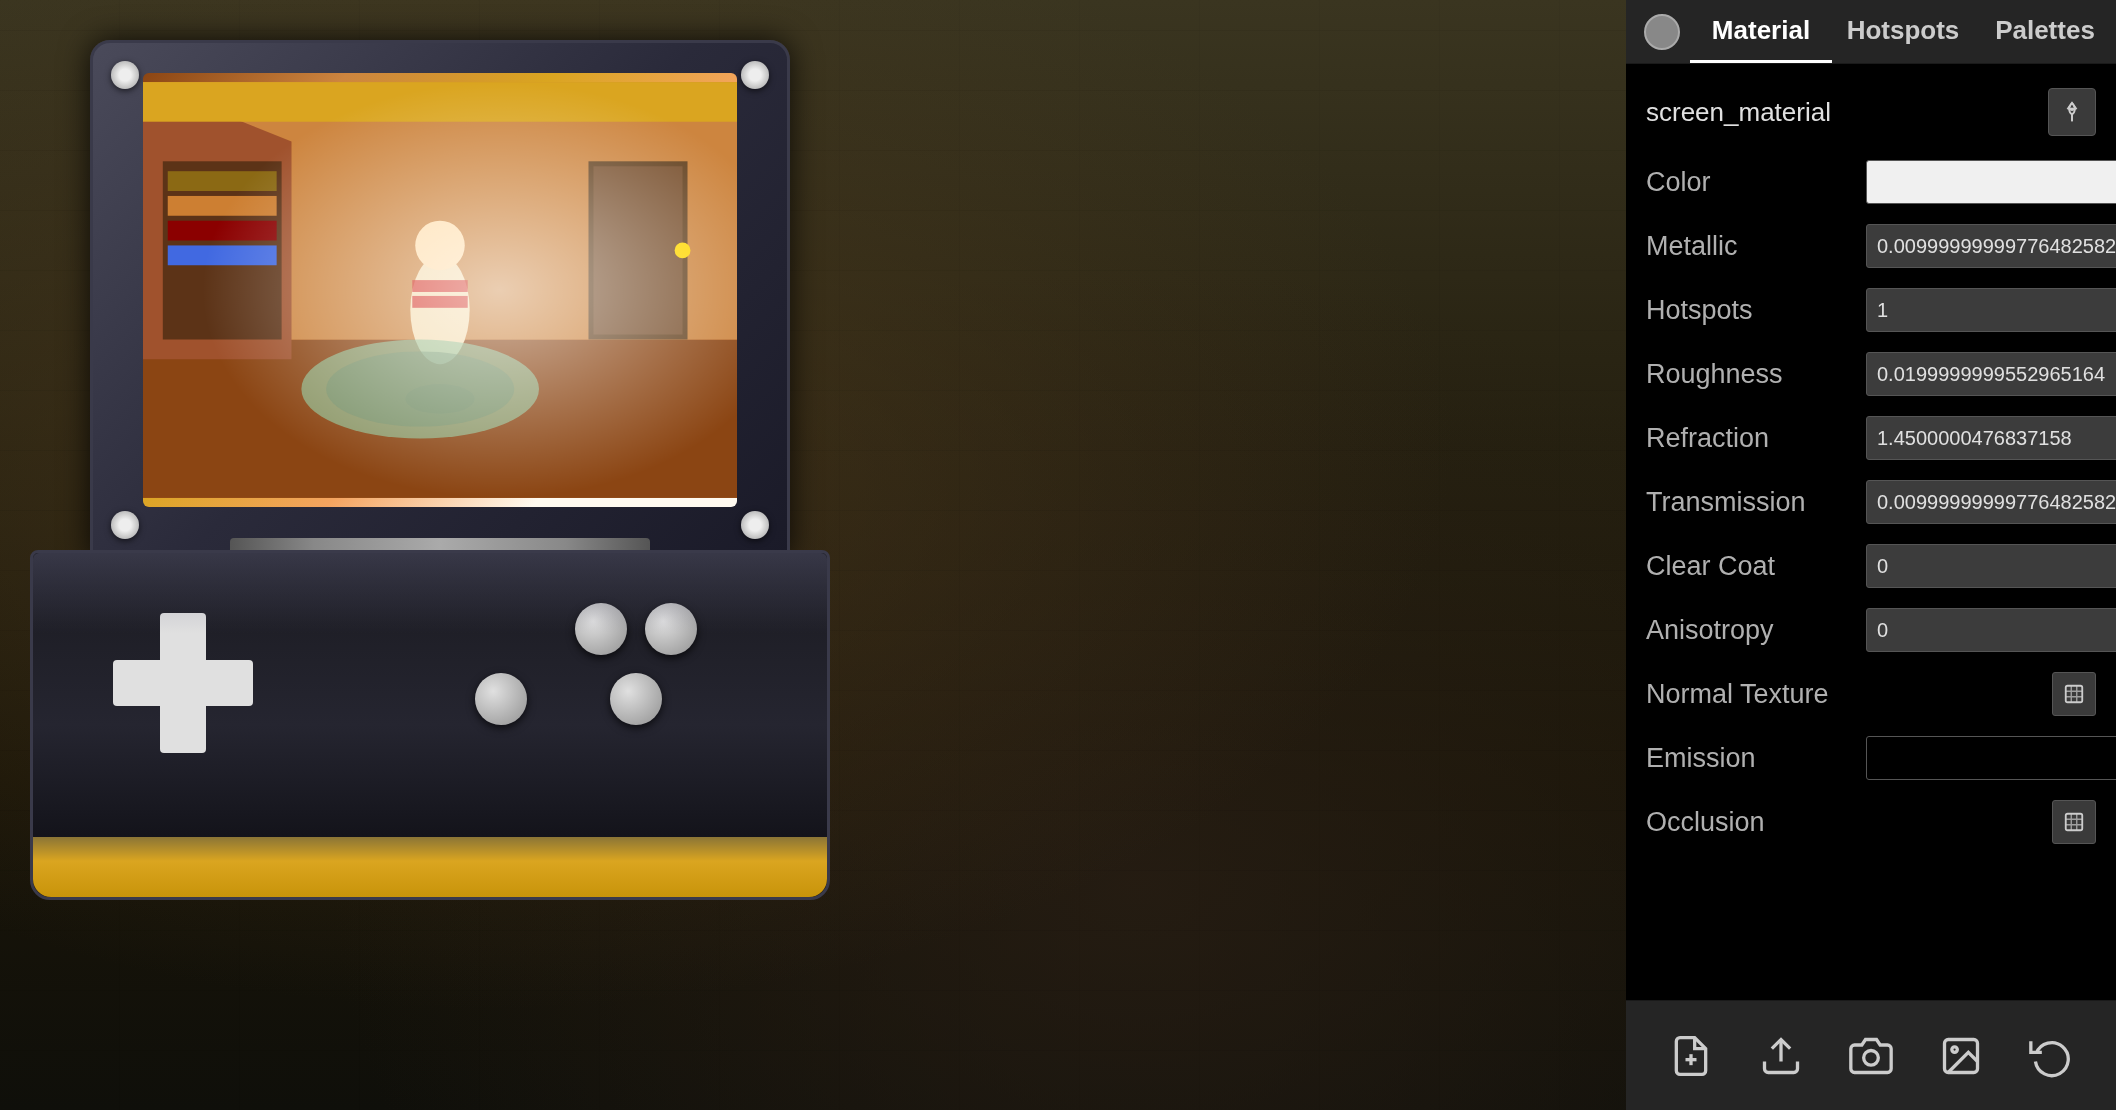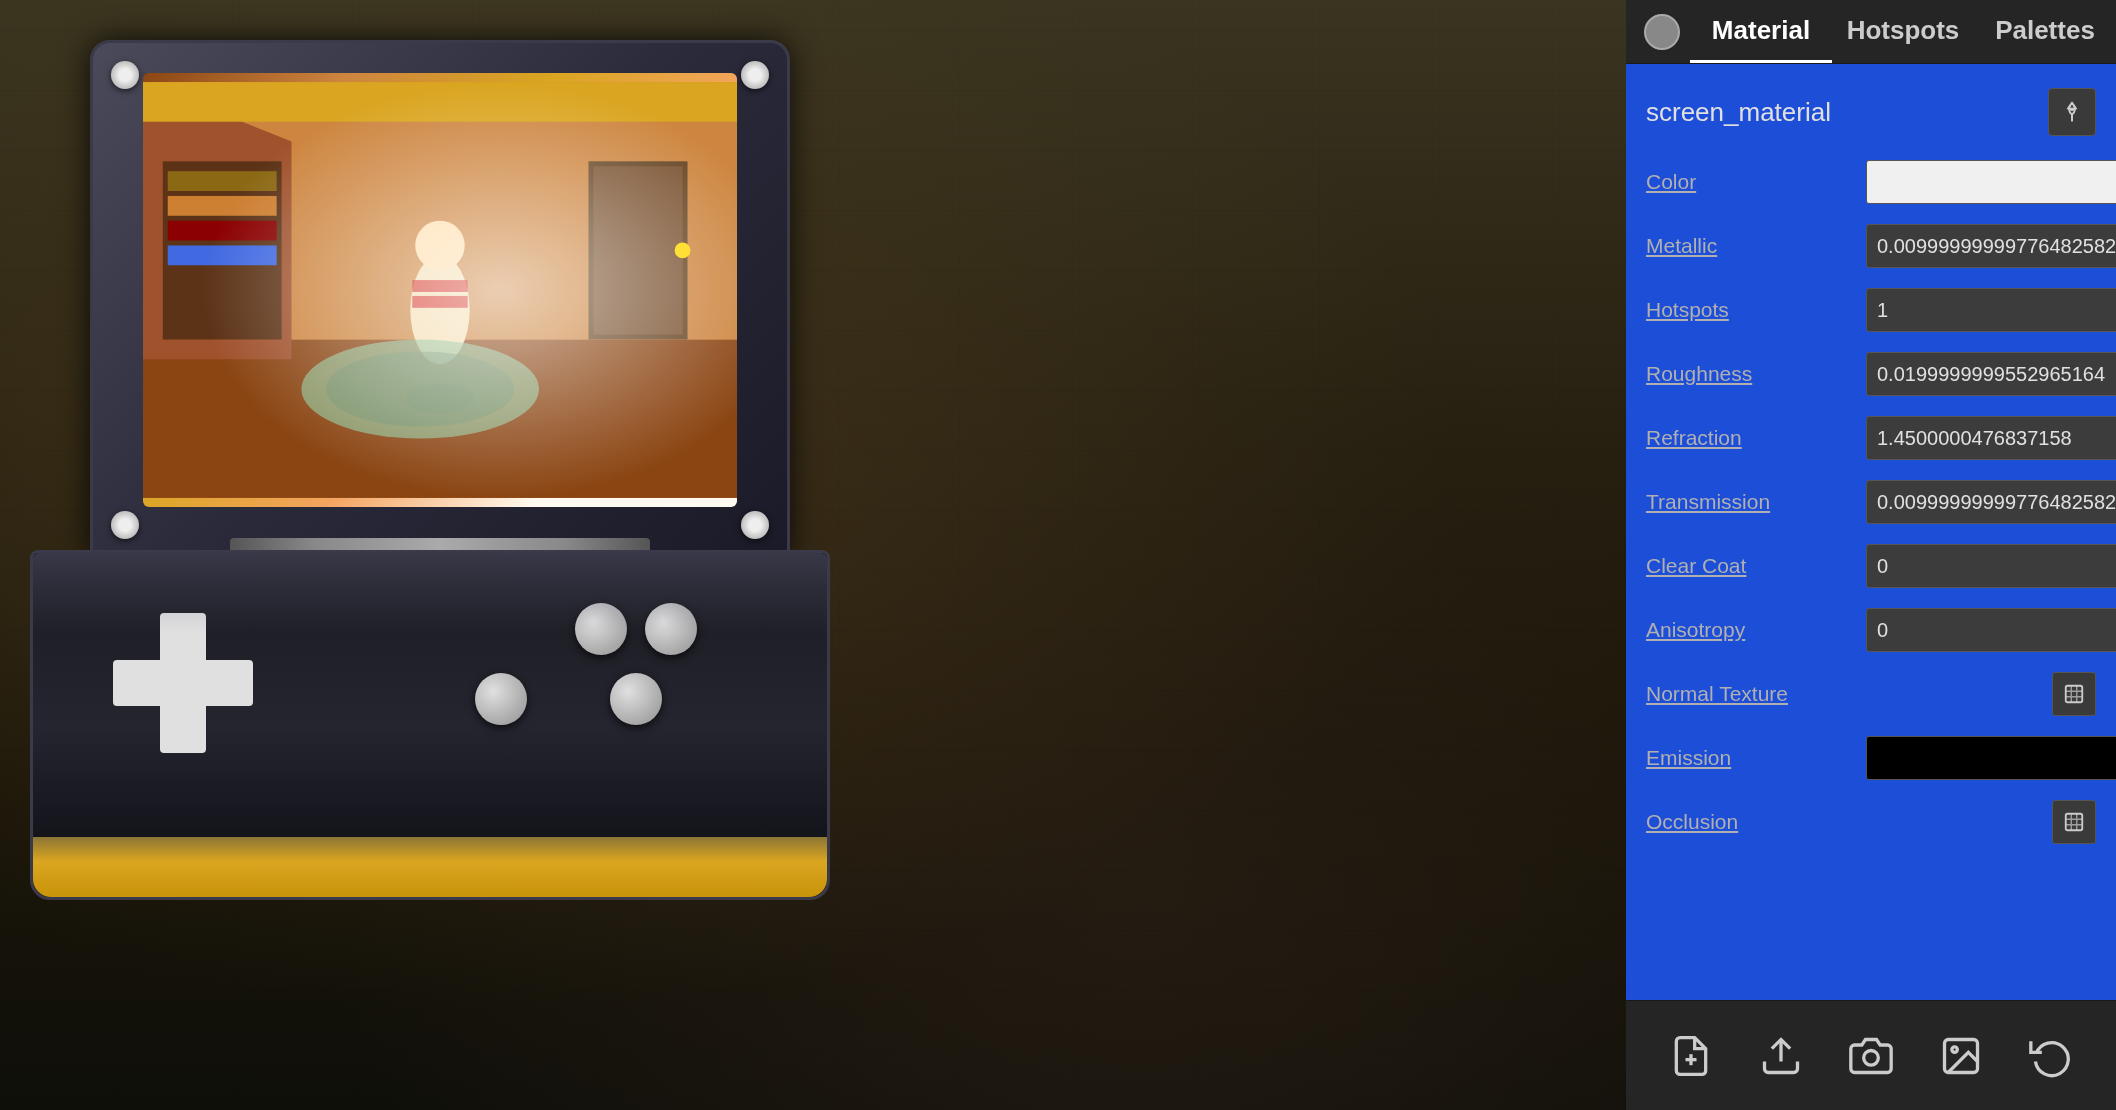--- a/index.html
+++ b/index.html
@@ -18,21 +18,21 @@
       height: 1110px;
       background: #3a3a3a;
       position: relative;
       overflow: hidden;
     }
 
     
     #panel {
       width: 490px;
       height: 1110px;
-      background: #1d4ed8;
+      background: #000000;
       display: flex;
       flex-direction: column;
       flex-shrink: 0;
       border-radius: 18px;
     }
 
     
     #tab-bar {
       display: flex;
       align-items: center;
@@ -117,24 +117,23 @@
     
     .prop-row {
       display: flex;
       align-items: center;
       margin-bottom: 12px;
       min-height: 52px;
     }
 
     .prop-label {
       width: 220px;
-      font-size: 21px;
+      font-size: 27px;
       color: #b0b0b0;
       flex-shrink: 0;
-      text-decoration: underline;
     }
 
     .prop-controls {
       display: flex;
       align-items: center;
       gap: 6px;
       flex: 1;
     }
 
     .prop-input {

